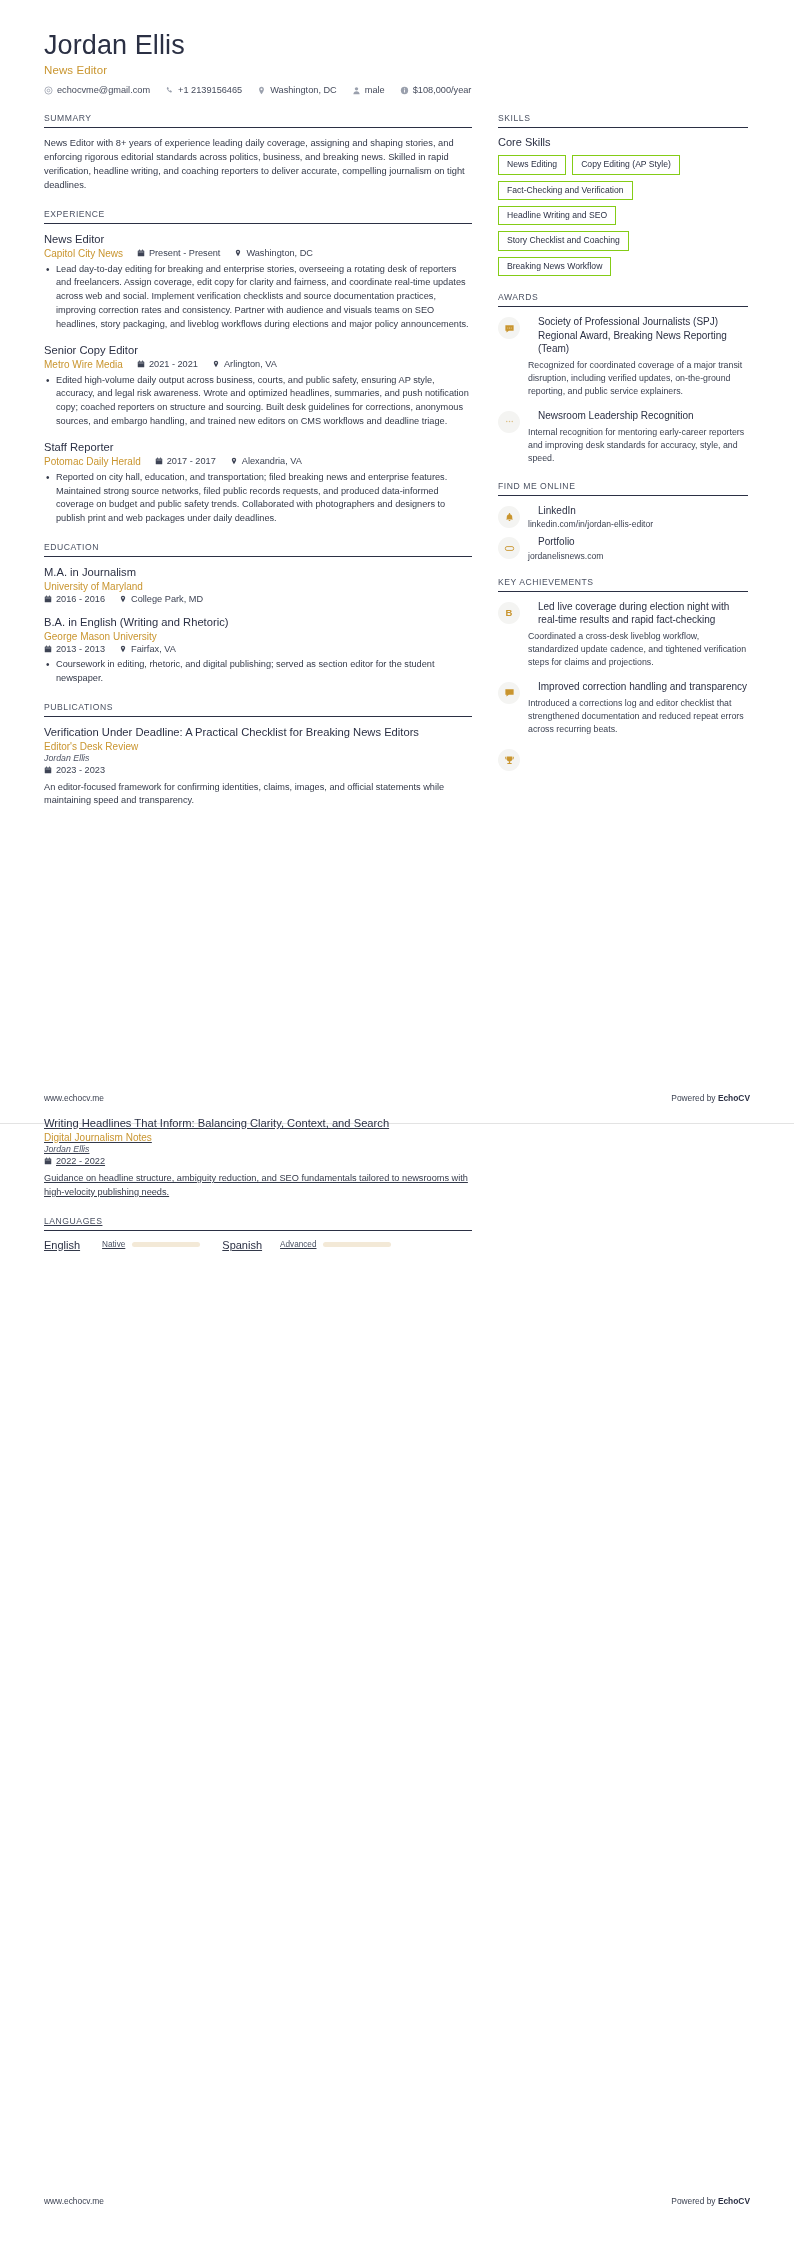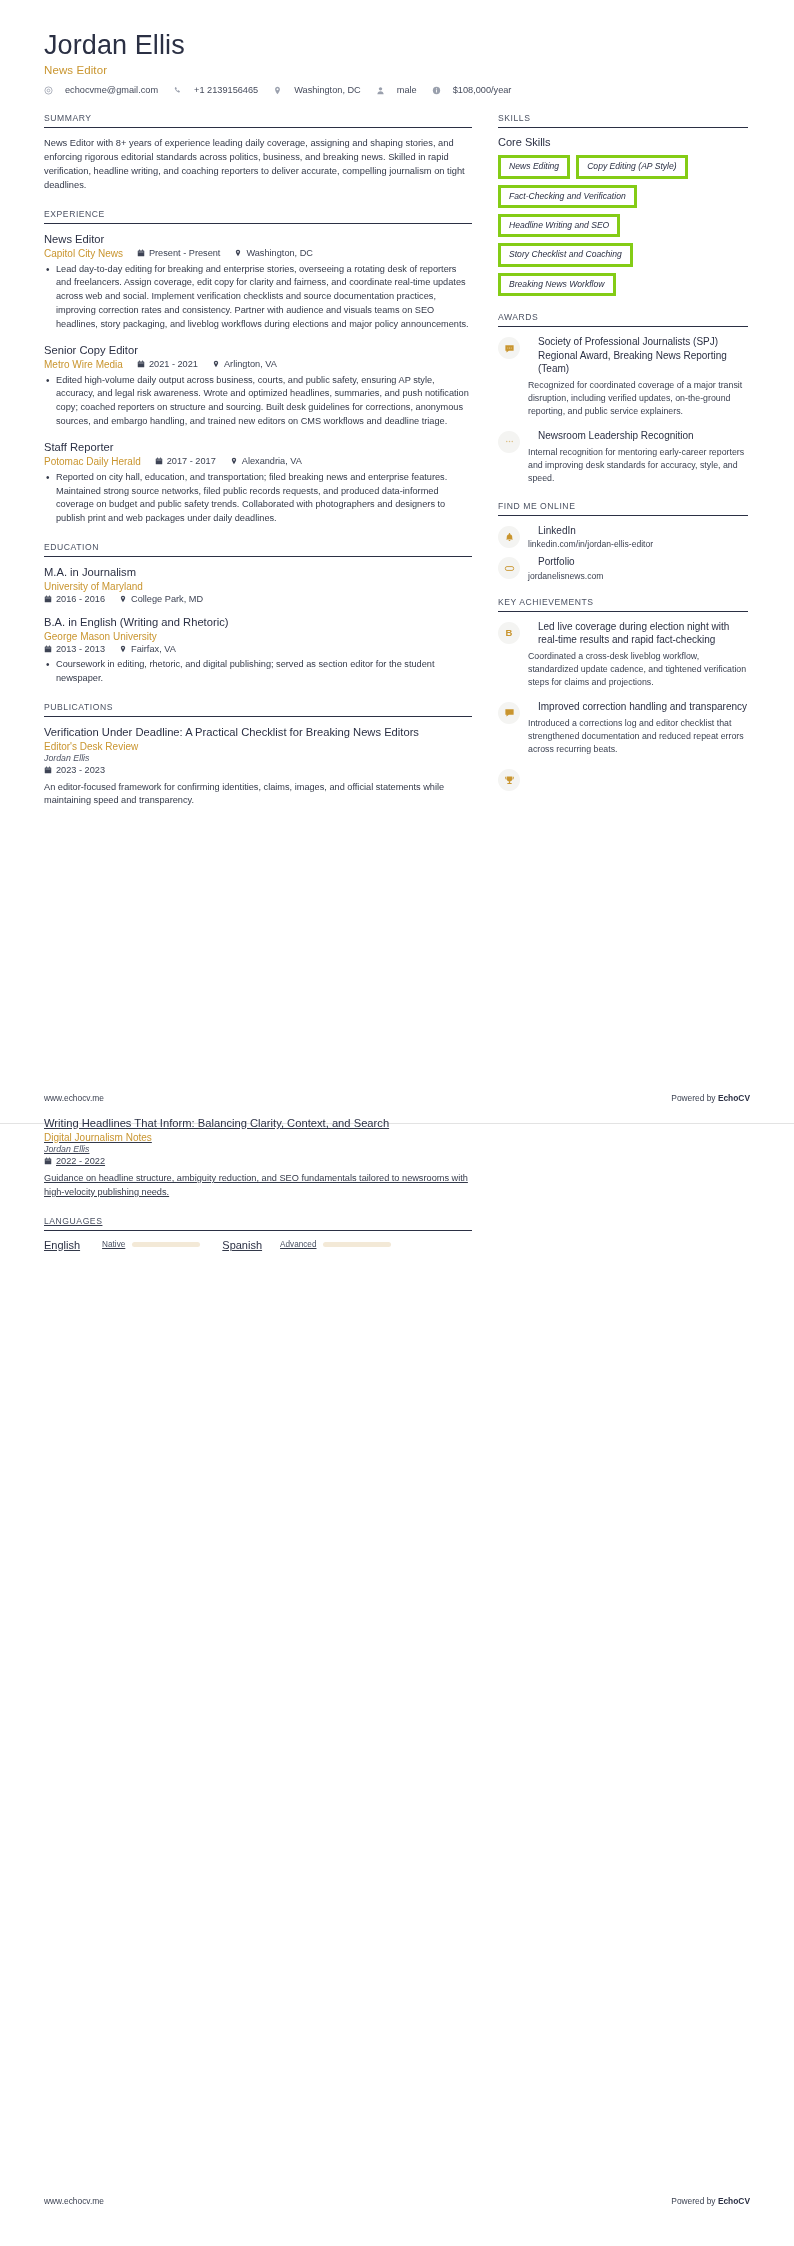--- a/index.html
+++ b/index.html
@@ -38,21 +38,21 @@
     display: flex;
     flex-wrap: wrap;
     align-items: center;
     gap: 0px;
     font-size: 9.2px;
     color: #454b5c;
   }
   .contact-item {
     display: inline-flex;
     align-items: center;
-    gap: 12px;
+    gap: 4px;
     margin-right: 15px;
     white-space: nowrap;
   }
   .contact-item .ic { width: 9px; height: 9px; display:inline-block; color:#9aa0ad; flex:0 0 auto;}
   .contact-item .ic svg { display:block; }
 
   
   .body-cols {
     display: flex;
     align-items: flex-start;
@@ -132,28 +132,27 @@
   .entry-desc { font-size: 9.2px; line-height: 1.5; color: #343a4a; margin: 6px 0 0 0; }
 
   
   .subhead {
     font-size: 11px;
     color: #2b3044;
     margin: 0 0 7px 0;
   }
   .chips { display: flex; flex-wrap: wrap; gap: 6px; }
   .chip {
-    border: 3px solid #84cc16;
+    border: 1px solid #84cc16;
     font-size: 8.6px;
     color: #2b3044;
     padding: 4px 8px 4px 8px;
     line-height: 1.1;
     background: #fff;
     white-space: nowrap;
-    font-style: italic;
   }
   .icon-entry { display: flex; gap: 8px; margin-bottom: 11px; align-items: flex-start; }
   .round-icon {
     width: 22px; height: 22px; flex: 0 0 22px;
     border-radius: 50%;
     background: #f4f4f2;
     display: flex; align-items: center; justify-content: center;
     color: #c9952f;
     margin-top: 2px;
   }

